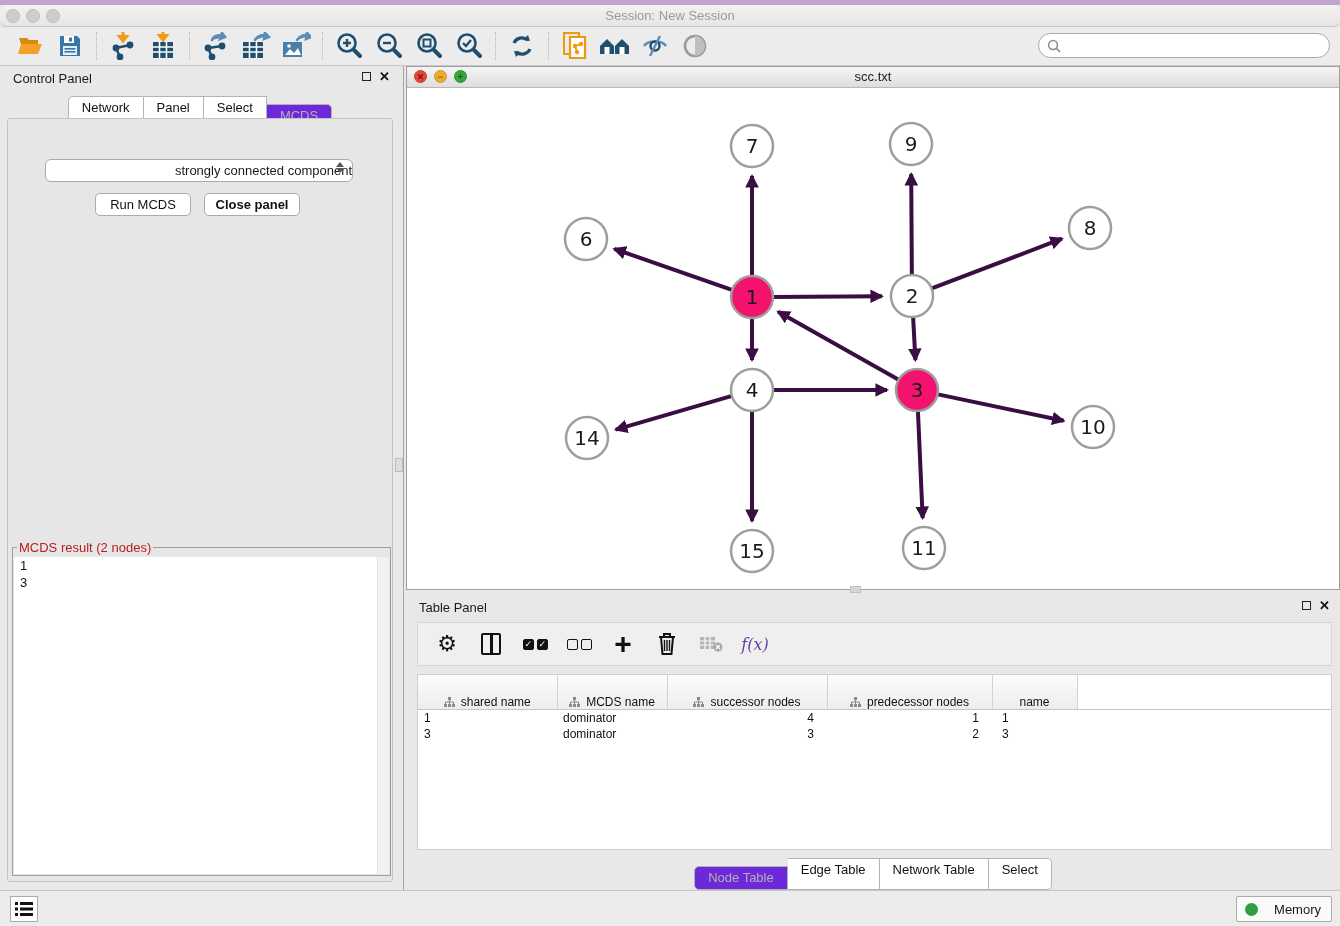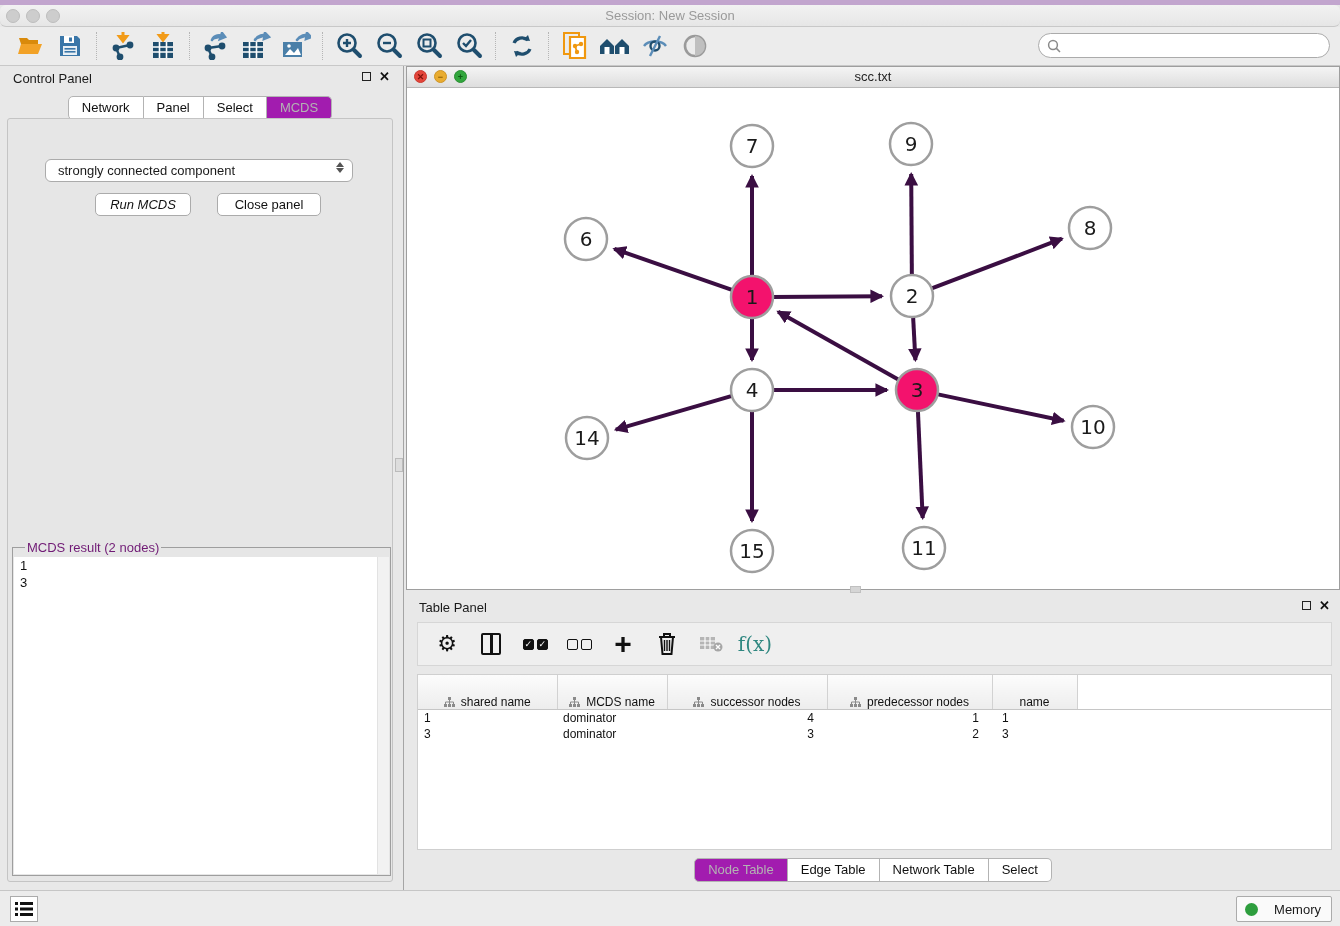--- a/index.html
+++ b/index.html
@@ -44,45 +44,45 @@
   .ph-icons { position:absolute; right:10px; top:5px; display:flex; gap:8px; align-items:center; }
   .float-ico { width:9px; height:9px; border:1.5px solid #222; display:inline-block; }
   .close-ico { font-size:13px; font-weight:bold; color:#111; line-height:11px; cursor:pointer; }
   .tabs-row { position:absolute; top:30px; left:0; right:0; display:flex; justify-content:center; }
   .tab {
     border:1px solid #B3B3B3; border-left:none; background:#FFF;
     padding:3px 13px 4px; font-size:13px; cursor:pointer; color:#111;
   }
   .tab:first-child { border-left:1px solid #B3B3B3; border-radius:5px 0 0 5px; }
   .tab:last-child { border-radius:0 5px 5px 0; }
-  .tab.active { background:#a21caf; color:#B3B3B3; }
+  .tab.active { background:#6d28d9; color:#B3B3B3;margin-top:8px; }
   .cp-content {
     position:absolute; top:52px; left:7px; right:7px; bottom:8px;
     background:#E6E6E6; border:1px solid #C4C4C4; border-radius:3px;
   }
   .opt-label { text-align:center; margin-top:19px; font-size:13px; }
   .criterion-select {
     position:absolute; left:37px; top:40px; width:308px; height:23px;
     background:#FFF; border:1px solid #ABABAB; border-radius:6px;
-    display:flex; align-items:center; padding-left:12px; font-size:13px; cursor:pointer;
+    display:flex; align-items:center; padding-left:12px; font-size:13px; cursor:pointer;justify-content:flex-end;
   }
   .stepper { position:absolute; right:8px; top:2px; display:flex; flex-direction:column; gap:1px; align-items:center; }
   .tri-up { width:0; height:0; border-left:4px solid transparent; border-right:4px solid transparent; border-bottom:5px solid #555; }
   .tri-dn { width:0; height:0; border-left:4px solid transparent; border-right:4px solid transparent; border-top:5px solid #555; }
   .cp-btn {
     position:absolute; top:74px; height:23px; background:#FFF; border:1px solid #ABABAB;
     border-radius:5px; font-size:13px; font-family:"Liberation Sans",sans-serif; cursor:pointer; color:#111;
   }
-  .btn-run { left:87px; width:96px;font-style:italic; }
-  .btn-close { left:209px; width:104px; }
+  .btn-run { left:87px; width:96px; }
+  .btn-close { left:196px; width:96px;font-weight:bold; }
   .result-fieldset {
     position:absolute; left:4px; top:421px; width:379px; bottom:5px;
     border:1px solid #9E9E9E; background:transparent;
   }
-  .result-fieldset legend { font-size:13px; color:#701a75; margin-left:12px; padding:0 2px; }
+  .result-fieldset legend { font-size:13px; color:#b91c1c; margin-left:4px; padding:0 2px; }
   .result-box { position:absolute; left:1px; right:1px; top:2px; bottom:1px; background:#FFF; overflow:hidden; }
   .result-line { font-size:13px; line-height:17px; padding-left:6px; color:#111; }
   .result-scrollbar { position:absolute; right:0; top:0; bottom:0; width:12px; background:#F2F2F2; border-left:1px solid #E2E2E2; }
   
   .vsplit-line { position:absolute; left:403px; top:66px; bottom:36px; width:1px; background:#A5A5A5; }
   .vsplit-grip { position:absolute; left:395px; top:458px; width:8px; height:14px; background:#DDD; border:1px solid #BBB; }
   .hsplit-grip { position:absolute; left:850px; top:586px; width:11px; height:7px; background:#D5D5D5; border:1px solid #C0C0C0; }
   
   .net-window {
     position:absolute; left:406px; top:66px; width:934px; height:524px;
@@ -106,21 +106,21 @@
   .tp-ico { display:flex; align-items:center; justify-content:center; width:30px; height:30px; cursor:pointer; }
   .tp-ico.disabled { cursor:default; opacity:.85; }
   .gear-glyph { font-size:22px; color:#111; }
   .col-ico { width:20px; height:22px; border:2.5px solid #111; border-radius:2px; position:relative; }
   .col-ico::after { content:""; position:absolute; left:7px; top:0; bottom:0; width:2.5px; background:#111; }
   .cb-pair { display:flex; gap:3px; }
   .cb { width:11px; height:11px; border:1.5px solid #111; border-radius:2px; }
   .cb.checked { background:#111; position:relative; }
   .cb.checked::after { content:"✓"; color:#fff; font-size:9px; position:absolute; left:1px; top:-1px; }
   .plus-glyph { font-size:30px; font-weight:bold; color:#111; line-height:26px; }
-  .fx-glyph { font-family:"DejaVu Serif", serif; font-size:20px; color:#0f766e; }
+  .fx-glyph { font-family:"DejaVu Serif", serif; font-style:italic; font-size:16px; color:#4c1d95; }
   .tbl-wrap { position:absolute; left:11px; right:8px; top:79px; bottom:40px; background:#FFF; border:1px solid #CFCFCF; overflow:hidden; }
   table.data { border-collapse:collapse; width:100%; table-layout:fixed; }
   table.data th {
     height:20px; background:linear-gradient(#FCFCFC,#EDEDED);
     border-bottom:1px solid #C6C6C6; border-right:1px solid #D2D2D2;
     font-weight:normal; font-size:12px; color:#111; text-align:center; position:relative;
   }
   table.data th .hdr-inner { display:flex; align-items:center; justify-content:center; gap:6px;margin-top:20px; }
   table.data th.filler { border-right:none; background:#FFF; border-bottom:1px solid #C6C6C6; }
   table.data td { height:16px; font-size:12px; padding:0 6px; color:#111; white-space:nowrap; overflow:hidden; }

